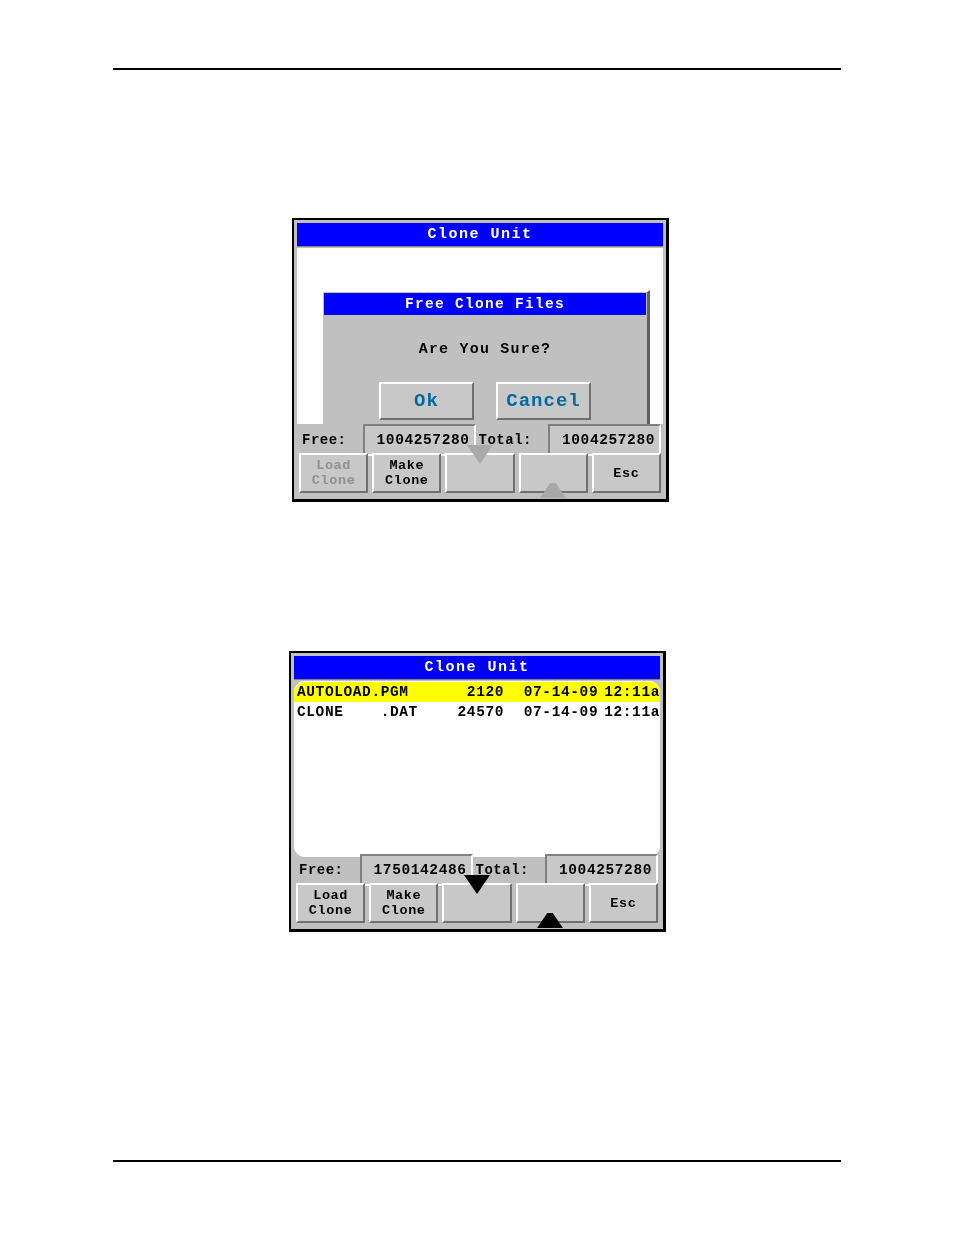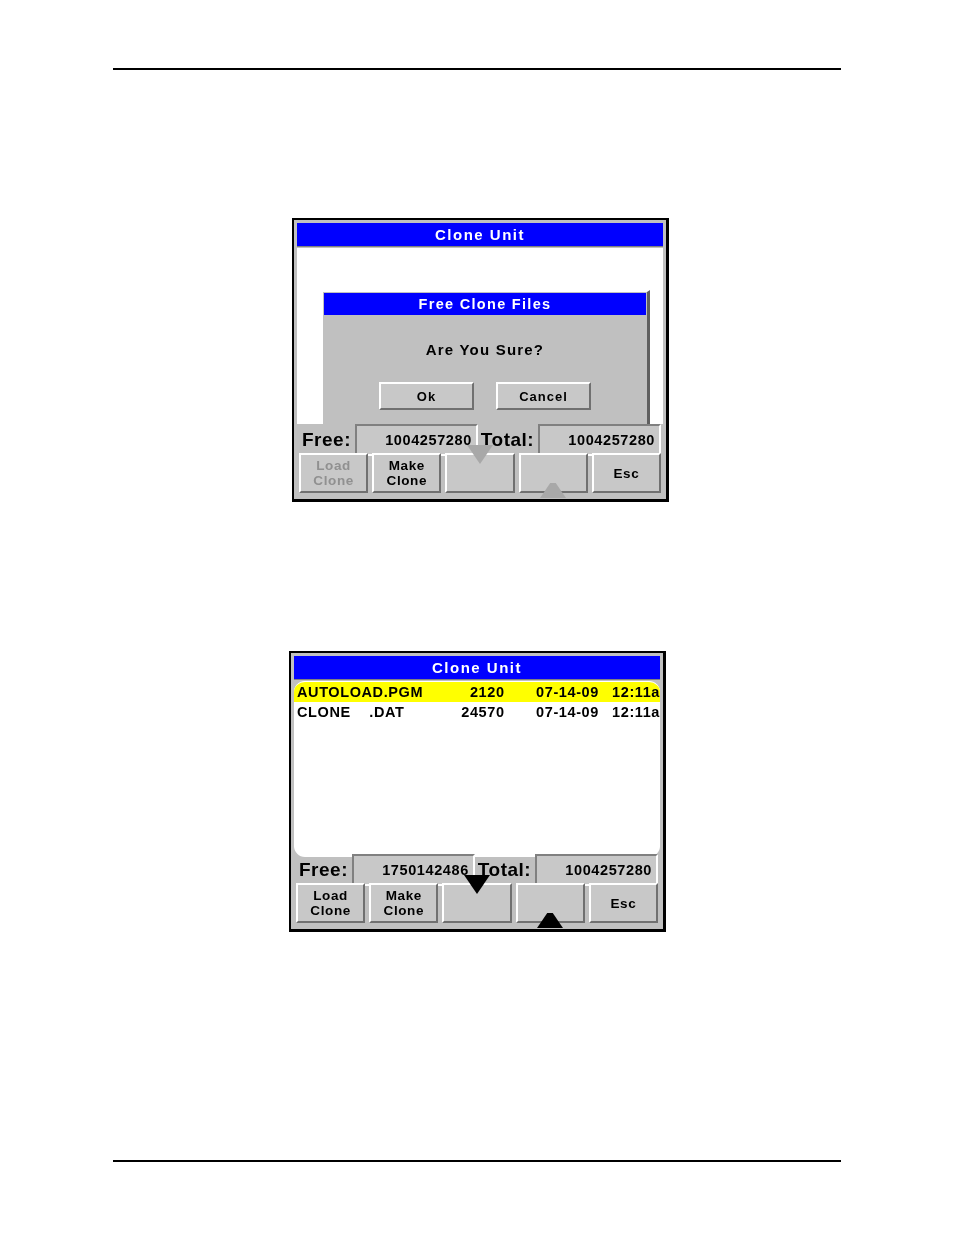--- a/index.html
+++ b/index.html
@@ -28,21 +28,21 @@
 
   
   .device {
     position: absolute;
     background: #c0c0c0;
     border-top: 2px solid #000000;
     border-left: 2px solid #000000;
     border-right: 3px solid #000000;
     border-bottom: 3px solid #000000;
     box-sizing: border-box;
-    font-family: Liberation Sans, sans-serif;
+    font-family: Liberation Mono, monospace;
   }
   #device-clone-confirm { left: 292px; top: 218px; width: 377px; height: 284px; }
   #device-clone-list    { left: 289px; top: 651px; width: 377px; height: 281px; }
 
   .device-inner {
     position: absolute;
     left: 3px; right: 3px; top: 3px; bottom: 3px;
     background: #c0c0c0;
   }
 
@@ -109,25 +109,25 @@
     box-sizing: border-box;
   }
 
   .meter-row {
     display: flex;
     align-items: center;
     height: 22px;
     margin-bottom: 2px;
   }
   .meter-label {
-    font-size: 19px;
+    font-size: 14px;
     font-weight: bold;
     letter-spacing: 0.5px;
     color: #000000;
-    padding: 0 4px 0 3px;
+    padding: 0 16px 0 3px;
     white-space: pre;
   }
   .meter-field {
     flex: 1;
     height: 32px;
     background: #c8c8c8;
     border-top: 2px solid #808080;
     border-left: 2px solid #808080;
     border-right: 2px solid #ffffff;
     border-bottom: 2px solid #ffffff;
@@ -229,34 +229,34 @@
     margin-top: 26px;
   }
   .modal-buttons {
     display: flex;
     justify-content: center;
     gap: 22px;
     margin-top: 24px;
   }
   .dlg-btn {
     width: 95px;
-    height: 28px;
+    height: 38px;
     background: #c8c8c8;
     border-top: 2px solid #ffffff;
     border-left: 2px solid #ffffff;
     border-right: 2px solid #707070;
     border-bottom: 2px solid #707070;
     box-sizing: border-box;
     display: flex;
     align-items: center;
     justify-content: center;
-    font-size: 13px;
+    font-size: 19px;
     font-weight: bold;
     letter-spacing: 1px;
-    color: #000000;
+    color: #0369a1;
     cursor: default;
     user-select: none;
   }
 </style>
 </head>
 <body>
 
 <div class="page-rule top"></div>
 <div class="page-rule bottom"></div>
 

